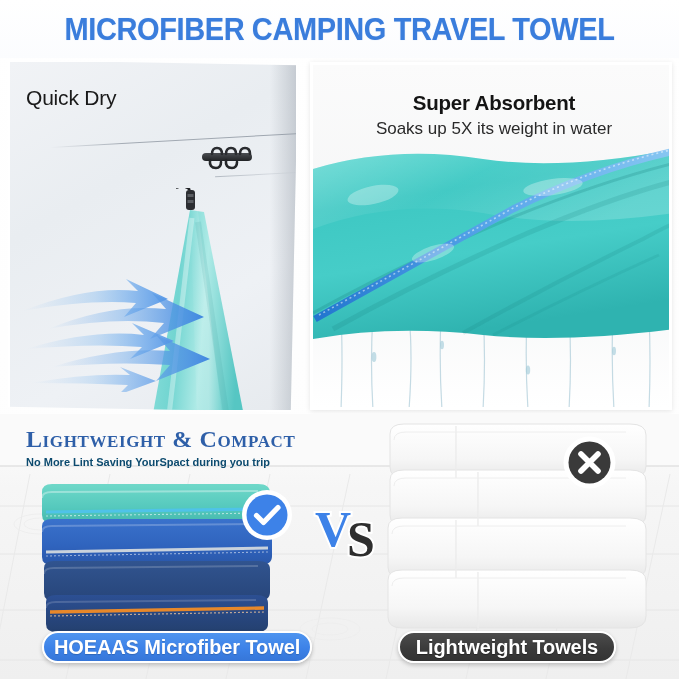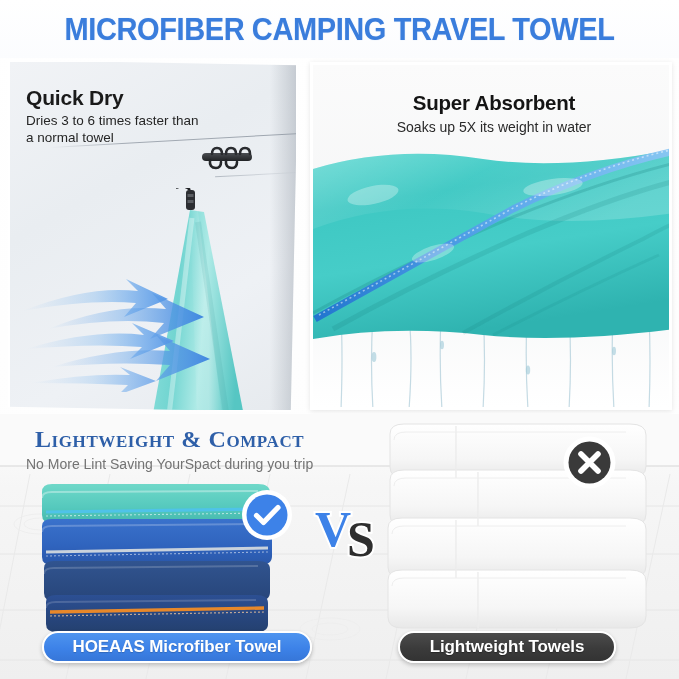--- a/index.html
+++ b/index.html
@@ -45,29 +45,29 @@
     position: absolute; left: 310px; top: 62px; width: 362px; height: 348px;
     background: linear-gradient(180deg,#fbfbfb 0%,#f4f5f6 55%,#ffffff 100%);
     border: 3px solid #ffffff;
     box-shadow: 0 1px 5px rgba(0,0,0,0.10);
     overflow: hidden;
   }
 
   .panel-head { position: absolute; z-index: 6; }
   #qd-head { left: 16px; top: 24px; }
   #qd-title {
-    font-size: 21px; font-weight: 700; color: #1a1a1a; letter-spacing: -0.2px;
+    font-size: 21px; font-weight: 400; color: #1a1a1a; letter-spacing: -0.2px;
   }
   #qd-sub {
     margin-top: 3px; font-size: 13.5px; line-height: 16.5px;
     color: #262626; max-width: 178px; font-weight: 400;
   }
   #sa-head { left: 0; top: 26px; width: 362px; text-align: center; }
   #sa-title { font-size: 20.5px; font-weight: 700; color: #141414; letter-spacing: -0.2px; text-align: center; }
-  #sa-sub { margin-top: 4px; font-size: 14px; color: #2a2a2a; }
+  #sa-sub { margin-top: 4px; font-size: 17px; color: #2a2a2a; }
 
   
   #hook-rack { position: absolute; left: 186px; top: 84px; width: 62px; height: 26px; z-index: 4; }
   #wall-line {
     position: absolute; left: 40px; top: 78px; width: 248px; height: 1px;
     background: linear-gradient(90deg,rgba(180,186,194,0) 0%, rgba(150,158,168,0.85) 30%, rgba(150,158,168,0.9) 100%);
     transform: rotate(-3.2deg); z-index: 3;
   }
   #wall-line2 {
     position: absolute; left: 205px; top: 112px; width: 90px; height: 1px;
@@ -100,42 +100,43 @@
   }
   #floor { position: absolute; left: 0; top: 0; width: 679px; height: 265px; }
 
   #lw-head { position: absolute; left: 26px; top: 12px; z-index: 6; }
   #lw-title {
     font-family: "Liberation Serif", serif;
     font-size: 24px; font-weight: 700; color: #2e5fa8;
     font-variant: small-caps; letter-spacing: 0.6px; text-align: center;
   }
   #lw-sub {
-    margin-top: 3px; font-size: 14px; color: #737373;
+    margin-top: 3px; font-size: 11px; color: #0c4a6e;
     font-family: "Liberation Sans", sans-serif;
+    font-weight: bold;
   }
 
   #color-stack { position: absolute; left: 28px; top: 68px; width: 258px; height: 152px; z-index: 5; }
   #white-stack  { position: absolute; left: 382px; top: 8px; width: 272px; height: 212px; z-index: 5; }
 
   #check-badge {
     position: absolute; left: 240px; top: 488px; width: 54px; height: 54px; z-index: 9;
   }
   #x-badge {
     position: absolute; left: 562px; top: 435px; width: 55px; height: 55px; z-index: 9;
   }
   #vs-mark {
     position: absolute; left: 313px; top: 500px; width: 76px; height: 62px; z-index: 9;
   }
 
   .pill {
     position: absolute; z-index: 10;
     height: 32px; border-radius: 17px;
     display: flex; align-items: center; justify-content: center;
-    color: #ffffff; font-weight: 700; font-size: 17px;
+    color: #ffffff; font-weight: 700; font-size: 20px;
     letter-spacing: -0.1px;
     box-shadow: 0 2px 4px rgba(0,0,0,0.22);
   }
   #pill-ours {
     left: 42px; top: 631px; width: 270px;
     background: linear-gradient(180deg,#4e94ef 0%,#3d82e8 55%,#3676d8 100%);
     border: 2px solid #ffffff;
     text-shadow: 0 1px 1px rgba(0,0,0,0.18);
   }
   #pill-theirs {
@@ -155,21 +156,20 @@
   </div>
 
   <div id="panel-quickdry">
 
     <div id="panel-edge-shade"></div>
     <div id="wall-line"></div>
     <div id="wall-line2"></div>
 
     <div class="panel-head" id="qd-head">
       <div id="qd-title">Quick Dry</div>
-      <div id="qd-sub">Dries 3 to 6 times faster than a normal towel</div>
     </div>
 
     <svg id="hook-rack" viewBox="0 0 62 26">
       <defs>
         <linearGradient id="hookg" x1="0" y1="0" x2="0" y2="1">
           <stop offset="0" stop-color="#4a4d52"></stop>
             <stop offset="1" stop-color="#212326"></stop>
         </linearGradient>
       </defs>
       <rect x="6" y="7" width="50" height="8" rx="4" fill="url(#hookg)"></rect>

